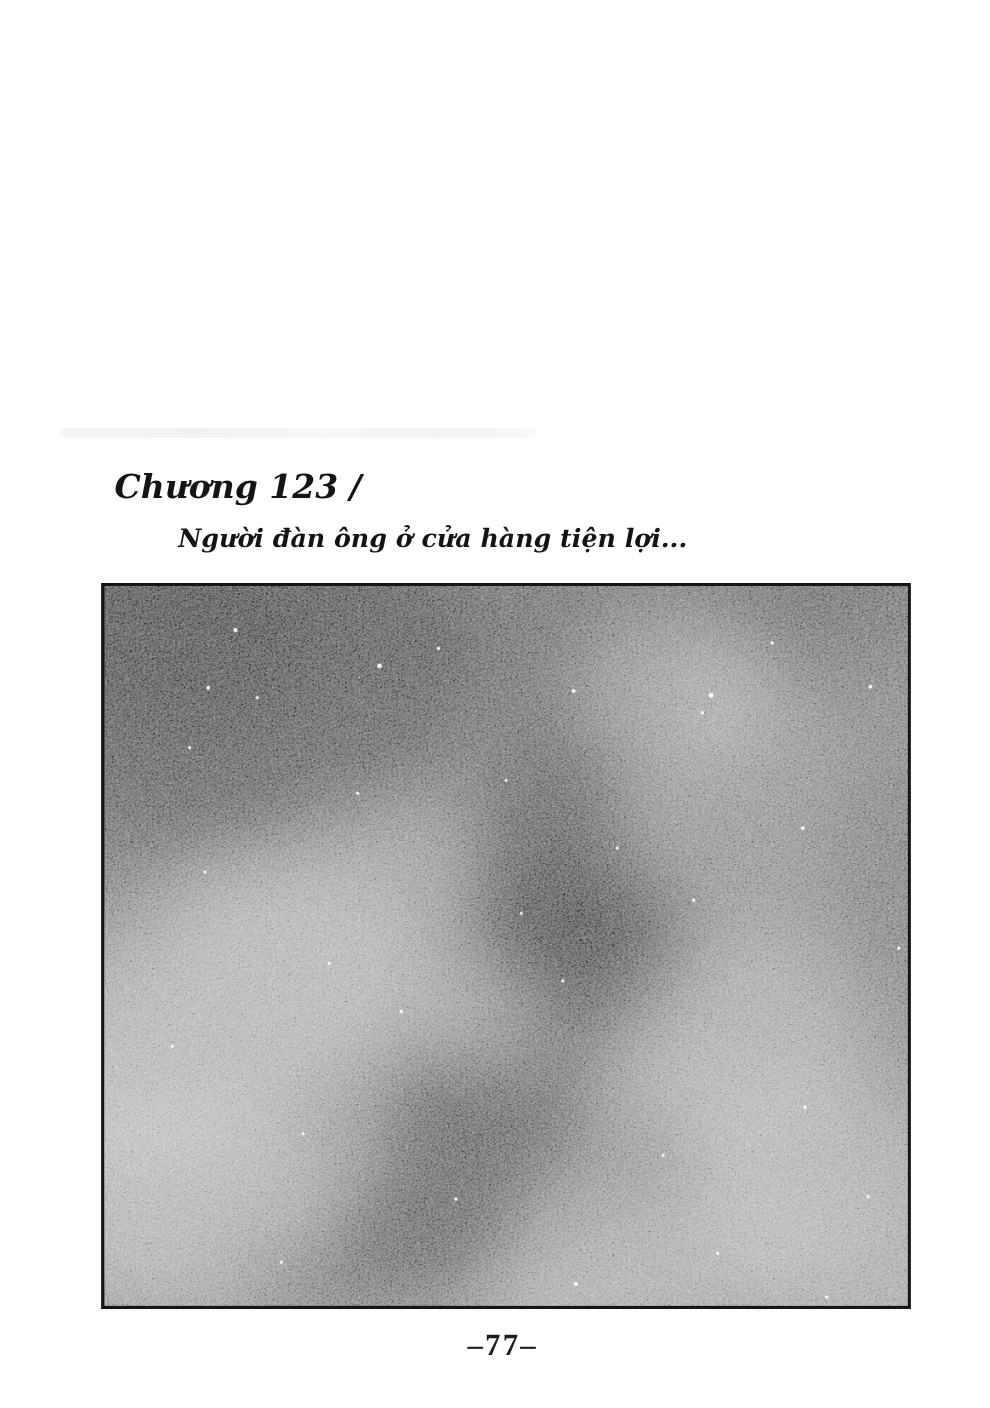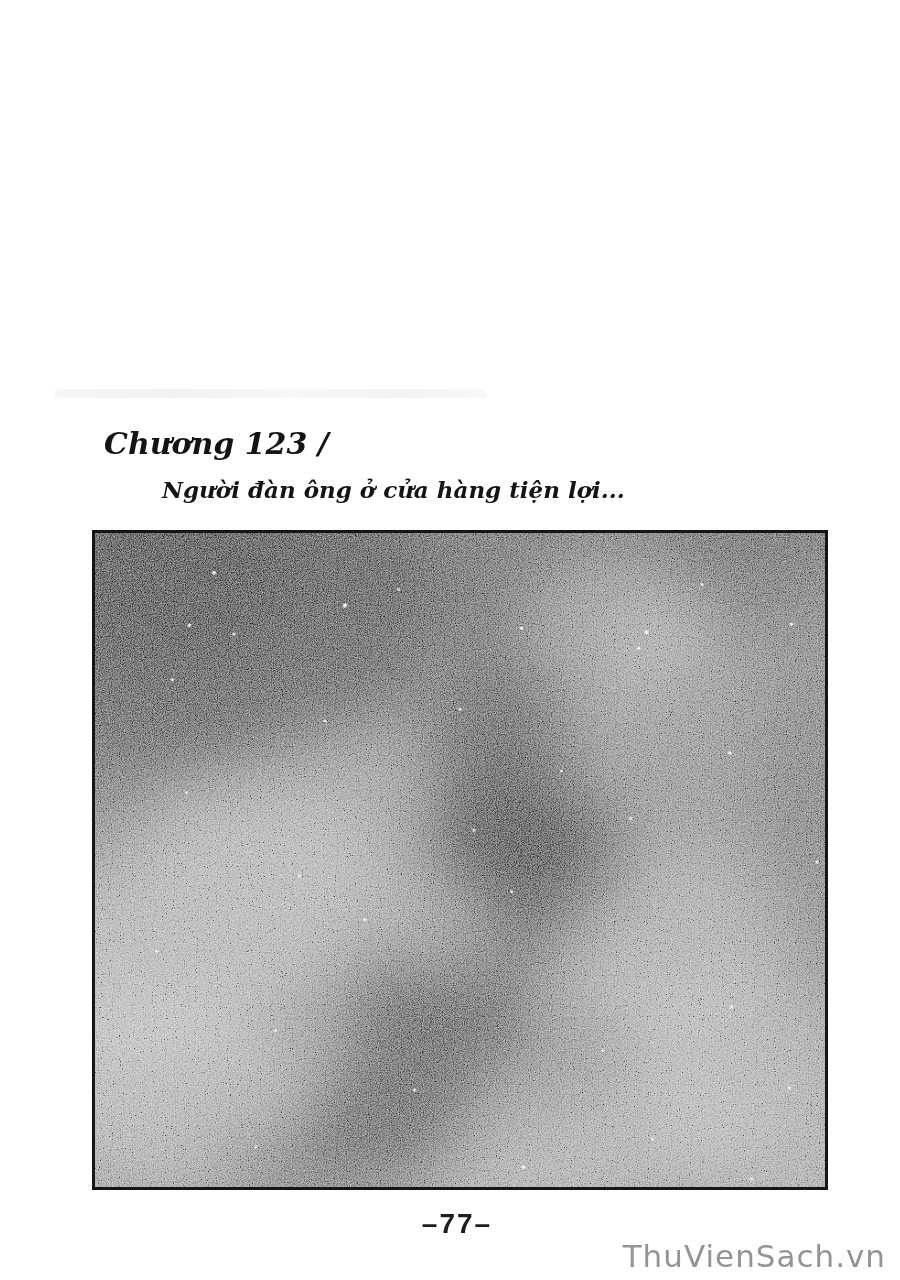--- a/index.html
+++ b/index.html
@@ -27,21 +27,21 @@
   }
   .panel {
     position:absolute; left:92px; top:530px; width:736px; height:660px;
     box-sizing:border-box; border:3px solid #161616; background:#8c8c8c;
     overflow:hidden;
   }
   .panel svg { position:absolute; left:0; top:0; width:730px; height:654px; display:block; }
   .grain { mix-blend-mode:hard-light; }
   .page-number {
     position:absolute; left:392px; top:1208px; width:130px; text-align:center;
-    font-family:Liberation Sans, sans-serif; font-weight:700; font-size:28px;
+    font-family:Liberation Serif, serif; font-weight:700; font-size:28px;
     letter-spacing:2px; color:#1d1d1d; white-space:nowrap;
   }
   .watermark {
     position:absolute; right:14px; top:1238px;
     font-family:"DejaVu Sans", sans-serif; font-weight:400; font-size:31px;
     color:#949494; letter-spacing:1px; white-space:nowrap;
   }
 </style>
 </head>
 <body>
@@ -140,15 +140,14 @@
             <feFuncA type="linear" slope="0" intercept="1"></feFuncA>
           </feComponentTransfer>
         </filter>
       </defs>
       <rect width="736" height="660" filter="url(#grainF)" opacity="0.55"></rect>
     </svg>
   </div>
 
   <div class="page-number">–77–</div>
 
-  <div class="watermark">ThuVienSach.vn</div>
 
 </div>
 
 </body></html>

